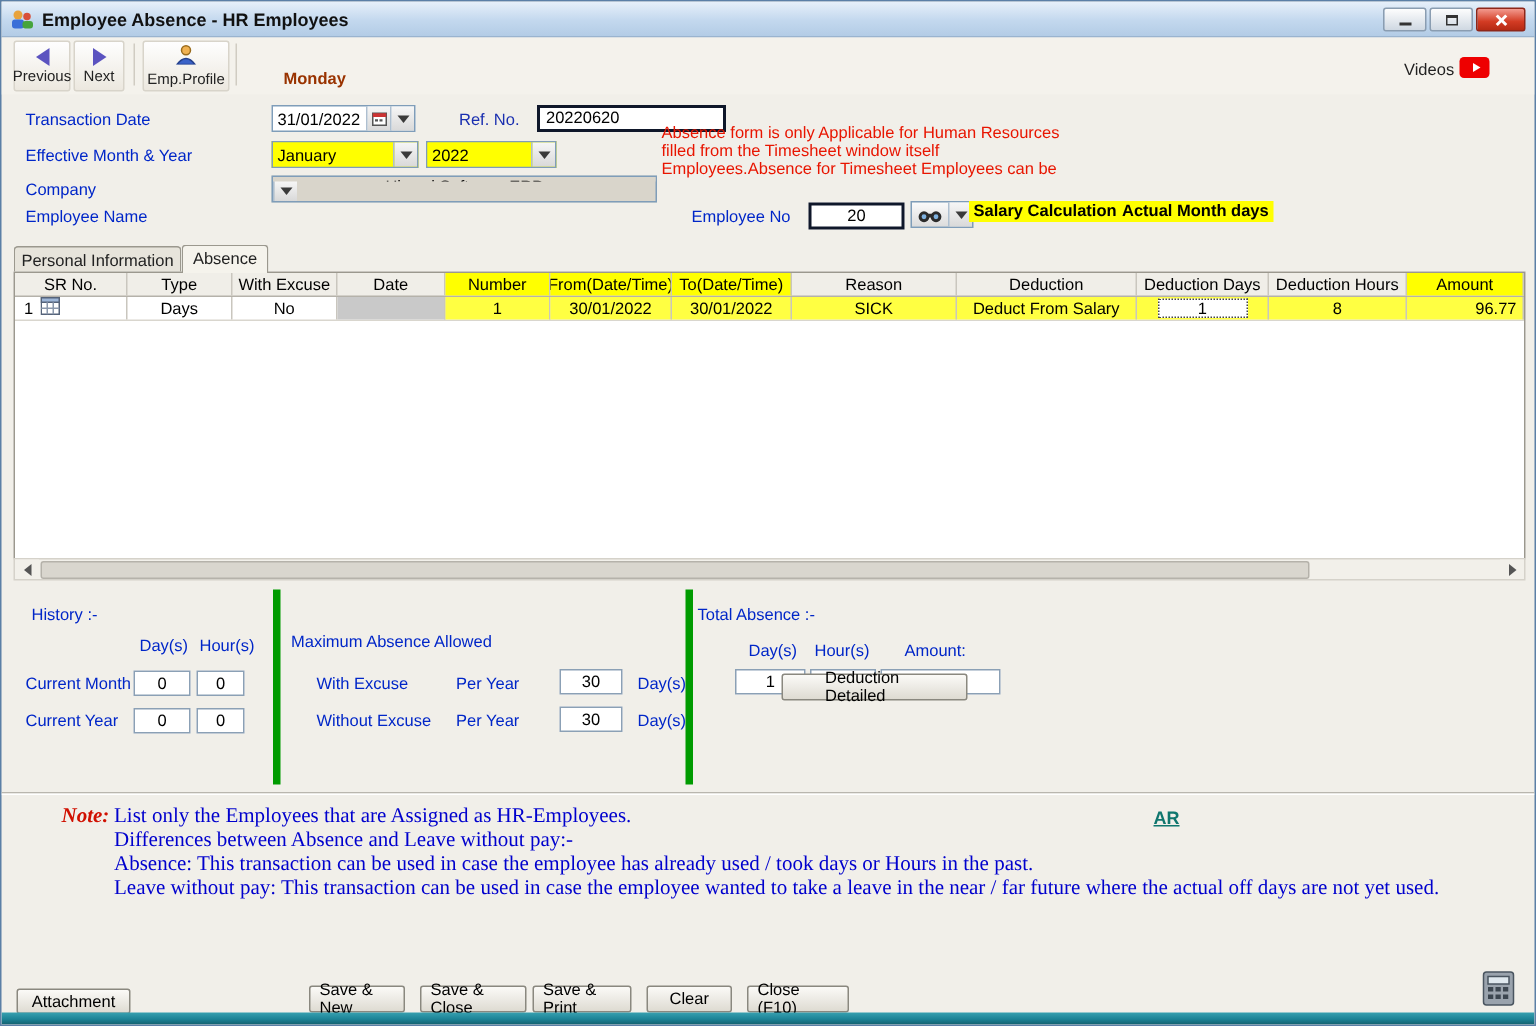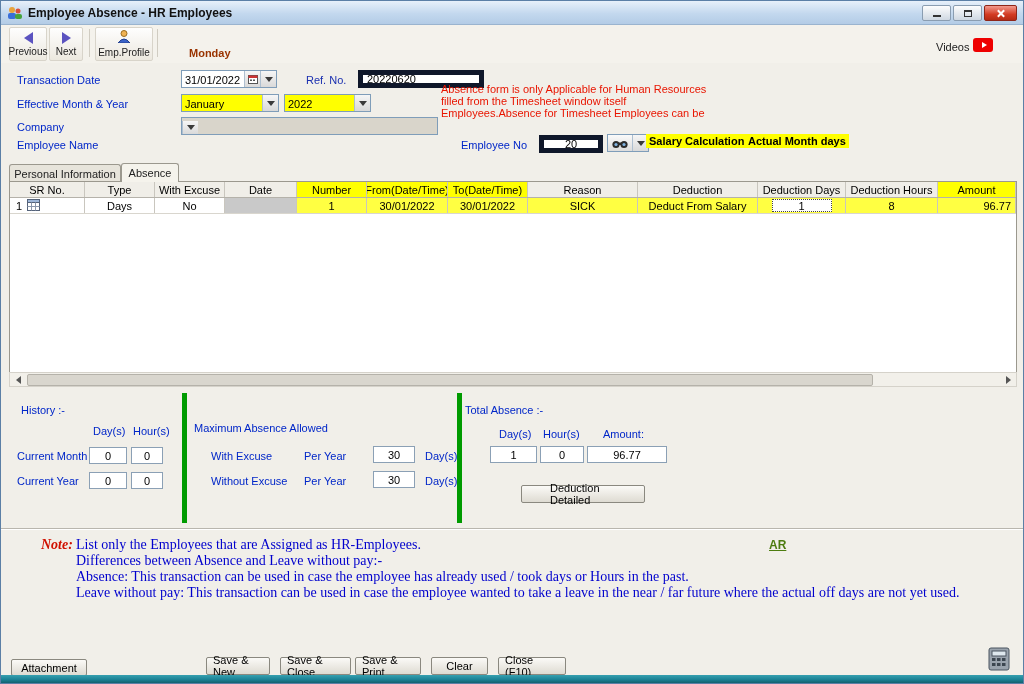--- a/index.html
+++ b/index.html
@@ -34,21 +34,21 @@
   .tri-left { width:0; height:0; border:6px solid transparent; border-right:9px solid #5b53c0; border-left:0; }
   .tri-right { width:0; height:0; border:6px solid transparent; border-left:9px solid #5b53c0; border-right:0; }
   .vsep { position:absolute; top:4px; width:1px; height:28px; background:#d0ccc2; }
   .monday { position:absolute; left:188px; top:46px; font-size:11px; font-weight:bold; color:#993300; }
   .videos-lbl { position:absolute; left:935px; top:40px; font-size:11px; color:#222; }
   .yt { position:absolute; left:972px; top:37px; width:20px; height:14px; background:#e00; border-radius:3px;
     display:flex; align-items:center; justify-content:center; }
   .yt i { width:0; height:0; border:3px solid transparent; border-left:5px solid #fff; border-right:0; margin-left:2px; }
   
   .bluelbl { position:absolute; font-size:11px; color:#0026c8; white-space:nowrap; }
-  .tbox { position:absolute; height:18px; border:5px solid #0f172a; background:#fff; font-size:11px;
+  .tbox { position:absolute; height:18px; border:2px solid #0f172a; background:#fff; font-size:11px;
     display:flex; align-items:center; padding:0 4px; color:#000; }
   .combo { position:absolute; height:18px; border:1px solid #7f9db9; background:#fff; display:flex; align-items:stretch; }
   .combo .val { flex:1; font-size:11px; padding:1px 3px 0; white-space:nowrap; overflow:hidden; display:flex; align-items:center; }
   .combo .dd { width:16px; background:linear-gradient(#f6f6f6,#d9d9d9); border-left:1px solid #aebfd0;
     display:flex; align-items:center; justify-content:center; }
   .tri-down { width:0; height:0; border:4px solid transparent; border-top:5px solid #3a3a3a; margin-top:4px; }
   .combo.yellow, .combo.yellow .val { background:#ffff00; }
   .combo.gray, .combo.gray .val { background:#d9d5cb;flex-direction:column; }
   .warn { position:absolute; left:440px; top:82px; width:340px; font-size:11px; color:#e81500; line-height:12px; }
   .hl { position:absolute; font-size:11px; font-weight:bold; color:#000; background:#ffff00; padding:1px 3px; }
@@ -89,21 +89,21 @@
   .btn { position:absolute; height:18px; border:1px solid #8a887f; border-radius:2px;
     background:linear-gradient(#fbfaf7,#dedbd2); font-size:11px; display:flex; align-items:center; justify-content:center;
     color:#000; padding:0 6px; }
   
   .note-divider { position:absolute; left:0; top:527px; width:100%; height:2px;
     border-top:1px solid #b9b6ae; border-bottom:1px solid #fff; }
   .note-label { position:absolute; left:40px; top:536px; font-family:"Liberation Serif", serif;
     font-size:14px; font-weight:bold; color:#d01000;font-style:italic; }
   .note-lines { position:absolute; left:75px; top:536px; width:920px; font-family:"Liberation Serif", serif;
     font-size:14px; color:#0000cd; line-height:16px; }
-  .ar-link { position:absolute; left:768px; top:537px; font-size:12px; font-weight:bold; color:#4d7c0f;
+  .ar-link { position:absolute; left:768px; top:537px; font-size:12px; font-weight:bold; color:#0f766e;
     text-decoration:underline; }
   
   .tealstrip { position:absolute; left:0; bottom:0; width:100%; height:8px;
     background:linear-gradient(#37a0b0,#1c8396 55%,#14616f); }
   .calc-icon { position:absolute; left:986px; top:646px; }
 </style>
 </head>
 <body>
 
 <div class="window">
@@ -311,21 +311,21 @@
   <div class="outbox" style="left:372px;top:470px;width:42px;">30</div>
   <span class="bluelbl" style="left:424px;top:474px;">Day(s)</span>
 
   <span class="bluelbl" style="left:464px;top:403px;">Total Absence :-</span>
   <span class="bluelbl" style="left:498px;top:427px;">Day(s)</span>
   <span class="bluelbl" style="left:542px;top:427px;">Hour(s)</span>
   <span class="bluelbl" style="left:602px;top:427px;">Amount:</span>
   <div class="outbox" style="left:489px;top:445px;width:47px;">1</div>
   <div class="outbox" style="left:539px;top:445px;width:44px;">0</div>
   <div class="outbox" style="left:586px;top:445px;width:80px;">96.77</div>
-  <div class="btn" style="left:520px;top:484px;width:124px;padding-left:28px;">Deduction Detailed</div>
+  <div class="btn" style="left:520px;top:448px;width:124px;padding-left:28px;">Deduction Detailed</div>
 
   <div class="note-divider"></div>
   <span class="note-label">Note:</span>
   <div class="note-lines">
     <div>List only the Employees that are Assigned as HR-Employees.</div>
     <div>Differences between Absence and Leave without pay:-</div>
     <div>Absence: This transaction can be used in case the employee has already used / took days or Hours in the past.</div>
     <div>Leave without pay: This transaction can be used in case the employee wanted to take a leave in the near / far future where the actual off days are not yet used.</div>
   </div>
   <span class="ar-link">AR</span>

